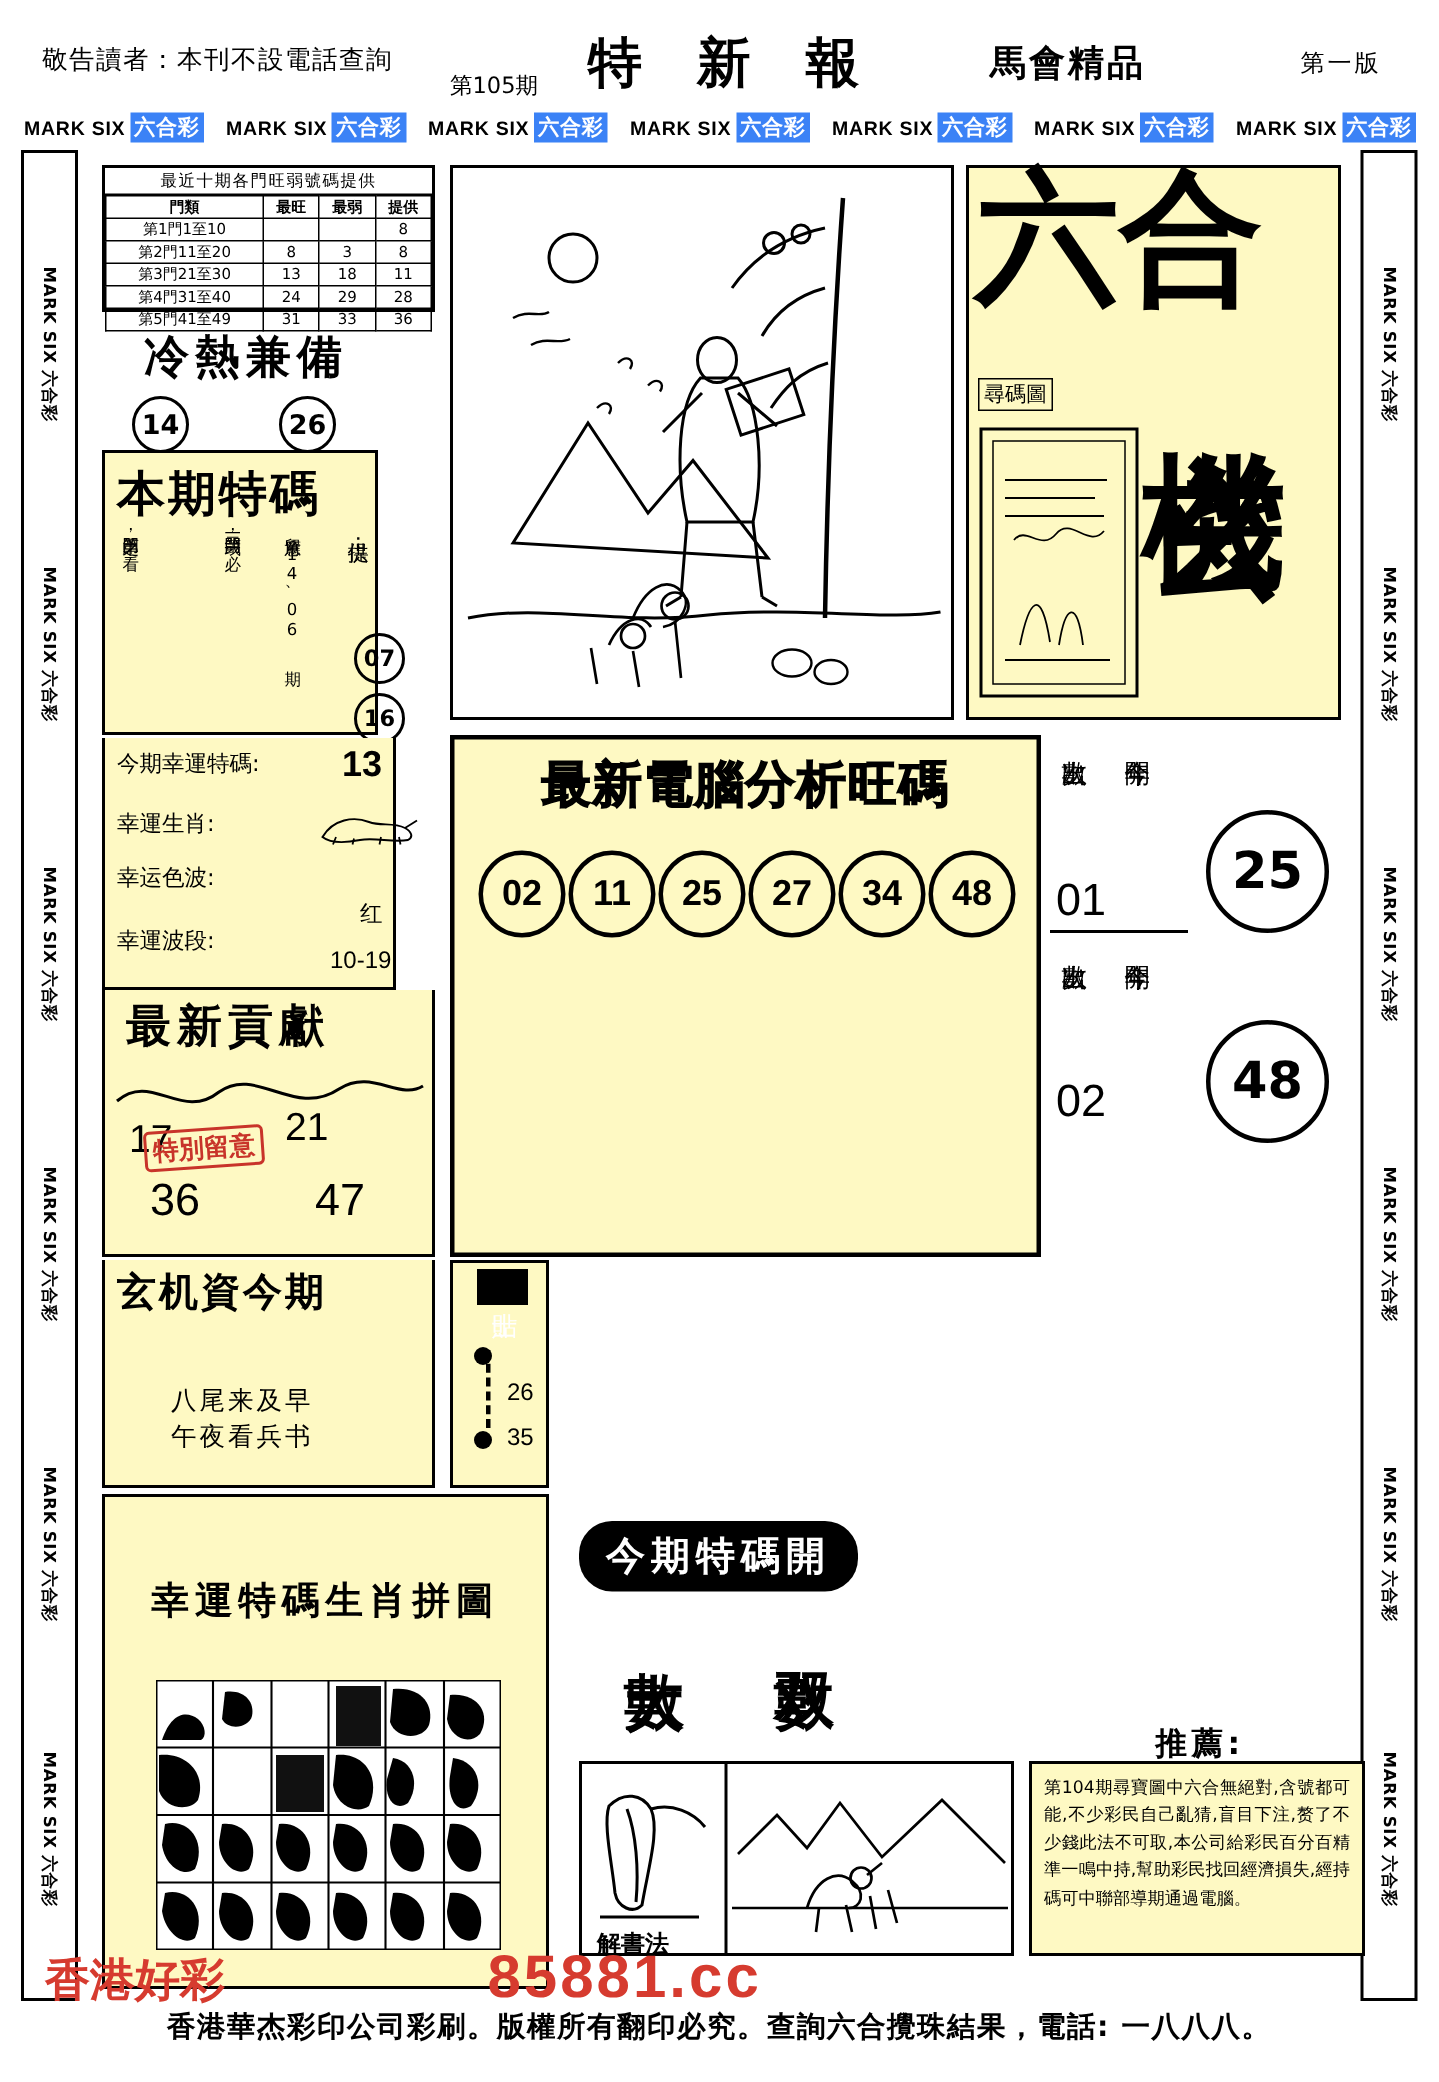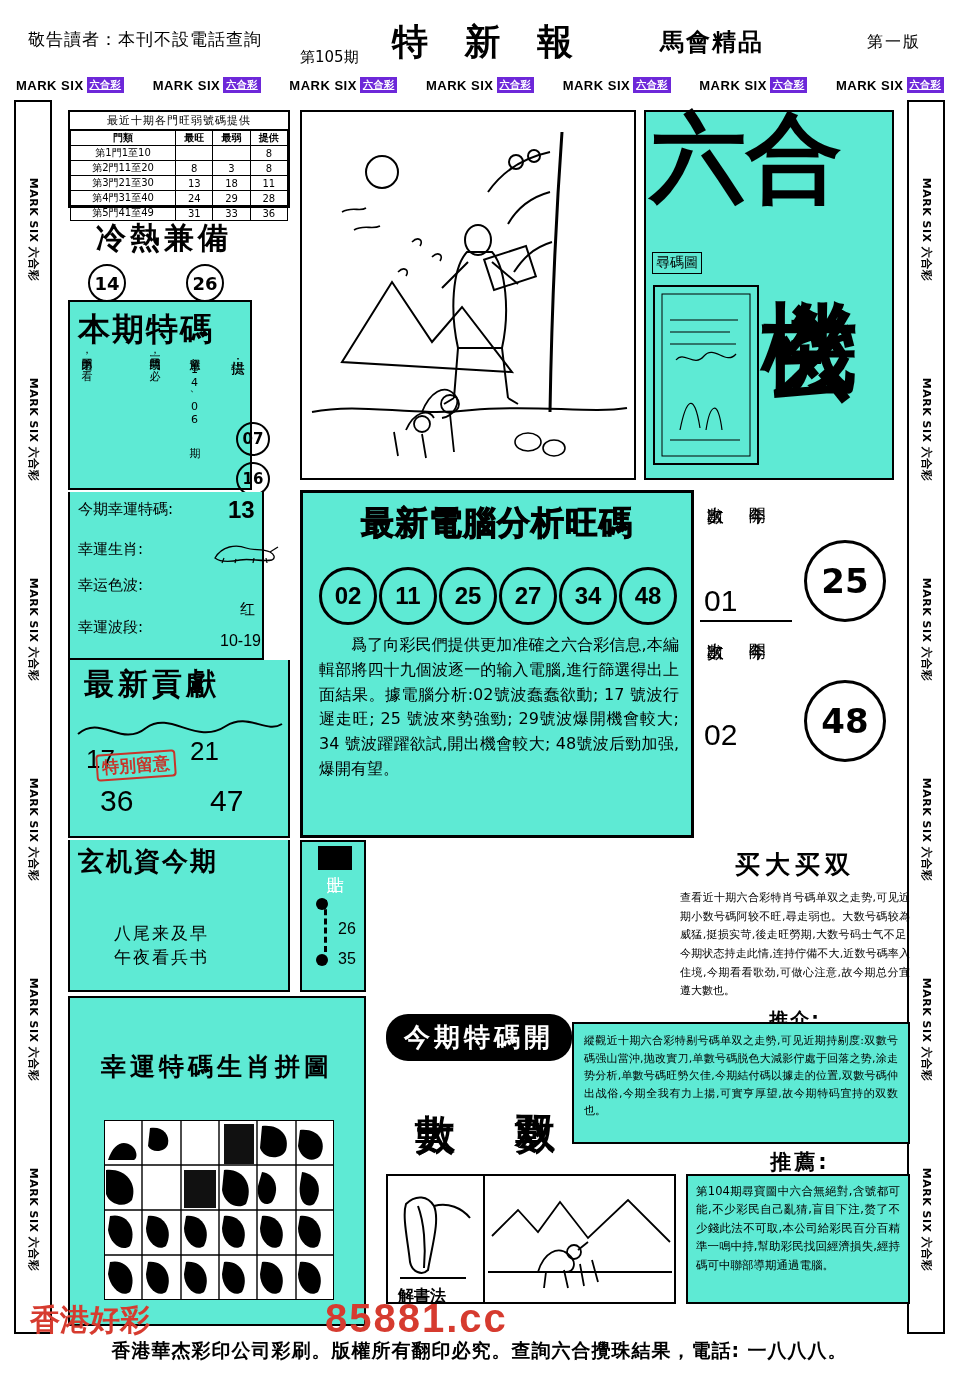--- a/index.html
+++ b/index.html
@@ -8,28 +8,28 @@
   
   .masthead{position:absolute;top:18px;left:0;width:959px;height:48px;text-decoration:underline;}
   .notice{position:absolute;left:28px;top:10px;font-size:17px;letter-spacing:1px;font-family:"DejaVu Sans",sans-serif;}
   .title-main{position:absolute;left:392px;top:0px;font-size:36px;font-weight:bold;letter-spacing:12px;font-family:"DejaVu Serif","Liberation Serif",serif;}
   .title-sub{position:absolute;left:660px;top:8px;font-size:24px;font-weight:bold;letter-spacing:2px;font-family:"DejaVu Serif",serif;}
   .edition{position:absolute;right:38px;top:14px;font-size:16px;letter-spacing:2px;}
   .issue{position:absolute;left:300px;top:48px;font-size:15px;}
   
   .strip{position:absolute;top:72px;left:16px;width:928px;height:26px;display:flex;justify-content:space-between;align-items:center;}
   .ms{font-size:13px;font-weight:bold;letter-spacing:0.5px;display:flex;align-items:center;gap:3px;font-family:"Liberation Sans",sans-serif;}
-  .ms .cn{background:#6d28d9;color:#fff;padding:1px 3px;font-size:10px;text-decoration:underline;}
+  .ms .cn{background:#3b82f6;color:#fff;padding:1px 3px;font-size:14px;}
   
   .rail{position:absolute;top:100px;width:34px;height:1230px;border:2px solid #000;background:#fff;}
   .rail.left{left:14px;}
   .rail.right{right:14px;}
   .rail .vtext{position:absolute;left:50%;transform:translateX(-50%) rotate(90deg);transform-origin:center;white-space:nowrap;font-size:11px;font-weight:bold;letter-spacing:0.5px;}
   
-  .box{position:absolute;border:2px solid #000;background:#5eead4;box-sizing:border-box;}
+  .box{position:absolute;border:2px solid #000;background:#fef9c3;box-sizing:border-box;}
   .cn{font-family:"DejaVu Sans",sans-serif;}
   
   .tbl{position:absolute;left:68px;top:110px;width:222px;height:98px;border:2px solid #000;box-sizing:border-box;font-size:10px;}
   .tbl .cap{text-align:center;font-size:11px;border-bottom:1px solid #000;padding:1px 0;letter-spacing:1px;}
   .tbl table{width:100%;border-collapse:collapse;font-size:10px;}
   .tbl td,.tbl th{border:1px solid #000;text-align:center;padding:0px 1px;font-size:10px;height:12px;}
   .circle-num{display:inline-flex;align-items:center;justify-content:center;border:2px solid #000;border-radius:50%;font-weight:bold;}
   
   .balls{display:flex;justify-content:center;gap:2px;}
   .ball{width:52px;height:52px;border:3px solid #000;border-radius:50%;display:flex;align-items:center;justify-content:center;font-size:24px;font-weight:bold;font-family:"Liberation Sans",sans-serif;}
@@ -303,55 +303,45 @@
   <div class="box" style="left:300px;top:490px;width:394px;height:348px;border-width:3px;">
     <div style="position:absolute;left:0;top:8px;width:100%;text-align:center;font-size:33px;font-weight:bold;font-family:'DejaVu Serif',serif;letter-spacing:1px;-webkit-text-stroke:1px #000;">最新電腦分析旺碼</div>
     <div class="balls" style="position:absolute;left:10px;top:74px;width:370px;">
       <div class="ball">02</div>
       <div class="ball">11</div>
       <div class="ball">25</div>
       <div class="ball">27</div>
       <div class="ball">34</div>
       <div class="ball">48</div>
     </div>
-    <div style="position:absolute;left:16px;top:140px;width:360px;font-size:16px;line-height:1.55;text-align:justify;text-indent:2em;">爲了向彩民們提供更加准確之六合彩信息,本編輯部將四十九個波逐一的输入電腦,進行篩選得出上面結果。據電腦分析:02號波蠢蠢欲動; 17 號波行遲走旺; 25 號波來勢強勁; 29號波爆開機會較大; 34 號波躍躍欲試,開出機會較大; 48號波后勁加强,爆開有望。</div>
   </div>
 
   <div style="position:absolute;left:700px;top:490px;width:190px;height:348px;">
     <div style="position:absolute;left:6px;top:4px;font-size:17px;line-height:1.1;writing-mode:vertical-rl;height:56px;">出次數</div>
     <div style="position:absolute;left:48px;top:4px;font-size:17px;line-height:1.1;writing-mode:vertical-rl;height:56px;">今年開</div>
     <div style="position:absolute;left:4px;top:94px;font-size:30px;font-family:'Liberation Sans',sans-serif;">01</div>
     <div class="circle-num" style="position:absolute;left:104px;top:50px;width:76px;height:76px;font-size:34px;border-width:3px;">25</div>
     <div style="position:absolute;left:0px;top:130px;width:92px;border-top:2px solid #000;"></div>
 
     <div style="position:absolute;left:6px;top:140px;font-size:17px;line-height:1.1;writing-mode:vertical-rl;height:56px;">出次數</div>
     <div style="position:absolute;left:48px;top:140px;font-size:17px;line-height:1.1;writing-mode:vertical-rl;height:56px;">今年開</div>
     <div style="position:absolute;left:4px;top:228px;font-size:30px;font-family:'Liberation Sans',sans-serif;">02</div>
     <div class="circle-num" style="position:absolute;left:104px;top:190px;width:76px;height:76px;font-size:34px;border-width:3px;">48</div>
   </div>
 
 
-  <div style="position:absolute;left:680px;top:848px;width:230px;">
-    <div style="text-align:center;font-size:25px;font-weight:bold;letter-spacing:5px;font-family:'DejaVu Serif',serif;">买大买双</div>
-    <div class="smalltxt" style="margin-top:8px;text-align:justify;line-height:1.7;font-size:11px;">查看近十期六合彩特肖号碼单双之走势,可见近期小数号碼阿较不旺,尋走弱也。大数号碼较為威猛,挺损实苛,後走旺勞期,大数号码士气不足,今期状态持走此情,连持佇備不大,近数号碼率入住境,今期看看歌劲,可做心注意,故今期总分宜遵大數也。</div>
-    <div style="text-align:center;margin-top:6px;font-size:19px;font-weight:bold;letter-spacing:2px;">推介:</div>
-    <div style="text-align:center;font-size:17px;letter-spacing:4px;font-family:'Liberation Sans',sans-serif;">28  31</div>
-  </div>
 
   <div style="position:absolute;left:386px;top:1014px;width:200px;">
     <div class="blackpill" style="font-size:26px;">今期特碼開</div>
     <div style="display:flex;justify-content:space-around;margin-top:22px;">
       <div style="font-size:40px;font-weight:bold;font-family:'DejaVu Serif',serif;writing-mode:vertical-rl;">大數</div>
       <div style="font-size:40px;font-weight:bold;font-family:'DejaVu Serif',serif;writing-mode:vertical-rl;">双數</div>
     </div>
   </div>
 
-  <div class="box" style="left:572px;top:1022px;width:338px;height:122px;">
-    <div class="smalltxt" style="padding:8px 10px 0 10px;text-align:justify;line-height:1.6;font-size:11px;">縱觀近十期六合彩特剔号碼单双之走勢,可见近期持剔度:双數号碼强山當沖,抛改實刀,单數号碼脱色大減影佇處于回落之势,涂走势分析,单數号碼旺勢欠佳,今期結付碼以據走的位置,双數号碼仲出战俗,今期全我有力上揚,可實亨厚望,故今期特码宜持的双数也。</div>
-  </div>
   <div style="position:absolute;left:690px;top:1148px;width:220px;text-align:center;">
     <div style="font-size:21px;font-weight:bold;letter-spacing:3px;">推薦:</div>
     <div style="font-size:18px;letter-spacing:4px;font-family:'Liberation Sans',sans-serif;">32   11</div>
   </div>
 
   <div class="box" style="left:386px;top:1174px;width:290px;height:130px;">
     <svg width="100%" height="100%" viewBox="0 0 286 126">
       <rect x="0" y="0" width="286" height="126" fill="#fff"></rect>
       <line x1="96" y1="0" x2="96" y2="126" stroke="#000" stroke-width="2"></line>
       <g stroke="#000" stroke-width="2" fill="none">

